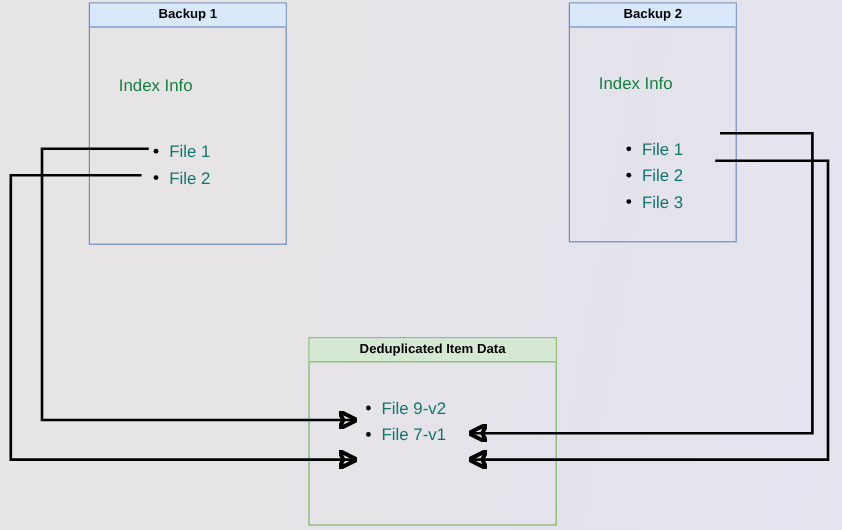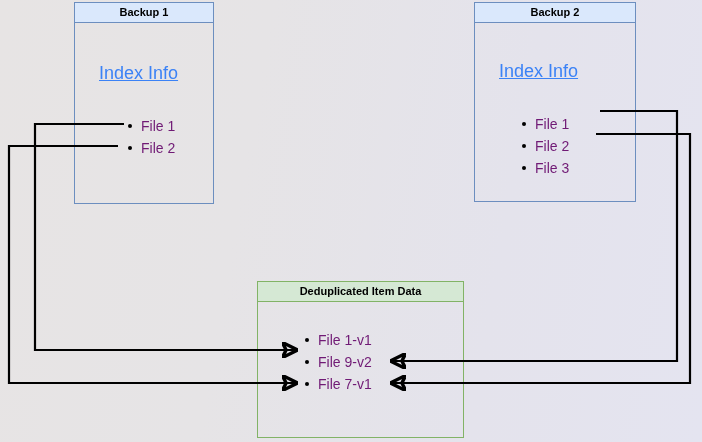--- a/index.html
+++ b/index.html
@@ -51,36 +51,35 @@
   
   .node.green {
     border: 1px solid #82b366;
   }
   .node.green .node-header {
     background: #d5e8d4;
     border-bottom: 1px solid #82b366;
   }
   .index-label {
     position: absolute;
-    font-size: 18px;
-    color: #3b82f6;
+    font-size: 14px;
+    color: #15803d;
     white-space: nowrap;
-    text-decoration: underline;
   }
   .file-list {
     position: absolute;
     margin: 0;
     padding: 0;
     list-style: none;
   }
   .file-list li {
     position: relative;
     font-size: 14px;
     line-height: 22px;
-    color: #701a75;
+    color: #0f766e;
     white-space: nowrap;
     padding-left: 16px;
   }
   .file-list li::before {
     content: "";
     position: absolute;
     left: 3px;
     top: 9px;
     width: 4px;
     height: 4px;
@@ -101,48 +100,47 @@
     stroke-width: 2.2;
     stroke-linejoin: miter;
     stroke-linecap: butt;
   }
 </style>
 </head>
 <body>
 
 <div id="canvas">
 
-  <div class="node blue" style="left:74px; top:2px; width:140px; height:202px;">
+  <div class="node blue" style="left:74px; top:2px; width:165px; height:202px;">
     <div class="node-header">Backup 1</div>
     <div class="node-body">
       <div class="index-label" style="left:24px; top:40px;">Index Info</div>
       <ul class="file-list" style="left:50px; top:92px;">
         <li>File 1</li>
         <li>File 2</li>
       </ul>
     </div>
   </div>
 
-  <div class="node blue" style="left:474px; top:2px; width:162px; height:200px;">
+  <div class="node blue" style="left:474px; top:2px; width:140px; height:200px;">
     <div class="node-header">Backup 2</div>
     <div class="node-body">
       <div class="index-label" style="left:24px; top:38px;">Index Info</div>
       <ul class="file-list" style="left:44px; top:90px;">
         <li>File 1</li>
         <li>File 2</li>
         <li>File 3</li>
       </ul>
     </div>
   </div>
 
   <div class="node green" style="left:257px; top:281px; width:207px; height:157px;">
     <div class="node-header">Deduplicated Item Data</div>
     <div class="node-body">
       <ul class="file-list" style="left:44px; top:27px;">
-        <li>File 1-v1</li>
         <li>File 9-v2</li>
         <li>File 7-v1</li>
       </ul>
     </div>
   </div>
 
   <svg class="edges" viewBox="0 0 702 442">
     <defs>
       <marker id="arrowhead" viewBox="0 0 10 10" refX="9" refY="5" markerWidth="7" markerHeight="7" orient="auto-start-reverse">
         <path d="M 0 0 L 10 5 L 0 10 L 2.6 5 z" fill="#000000" stroke="none"></path>

